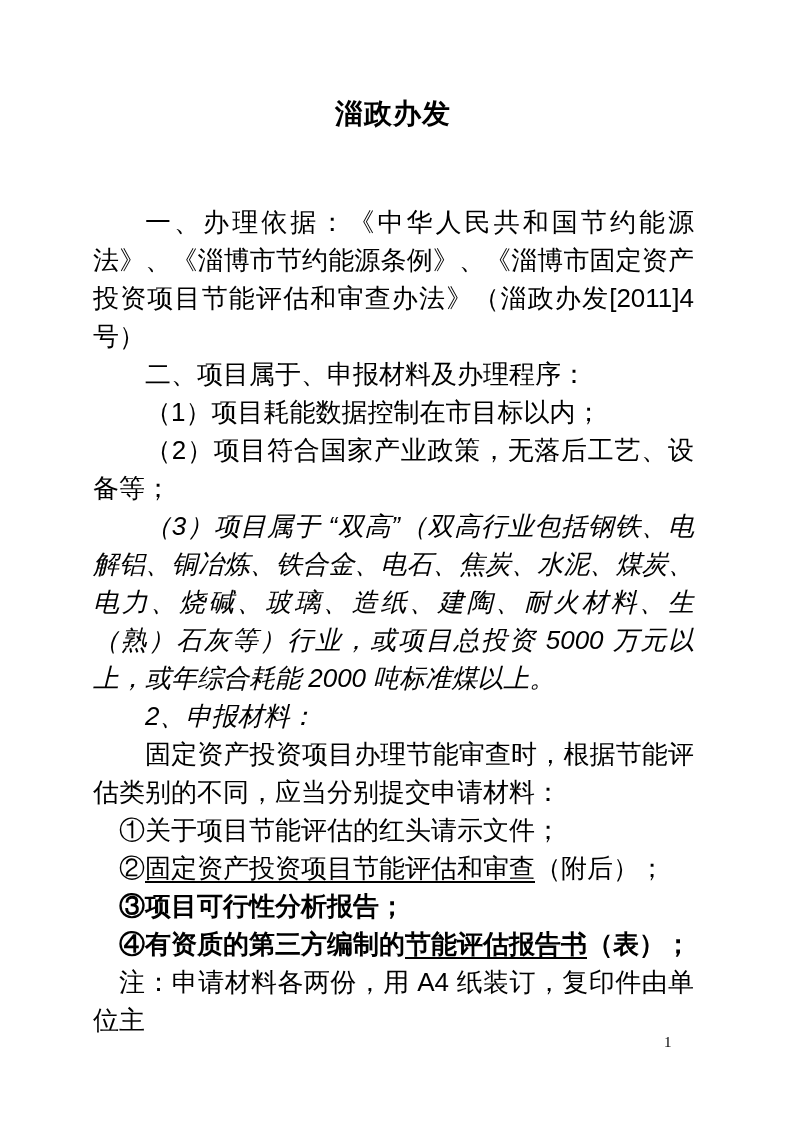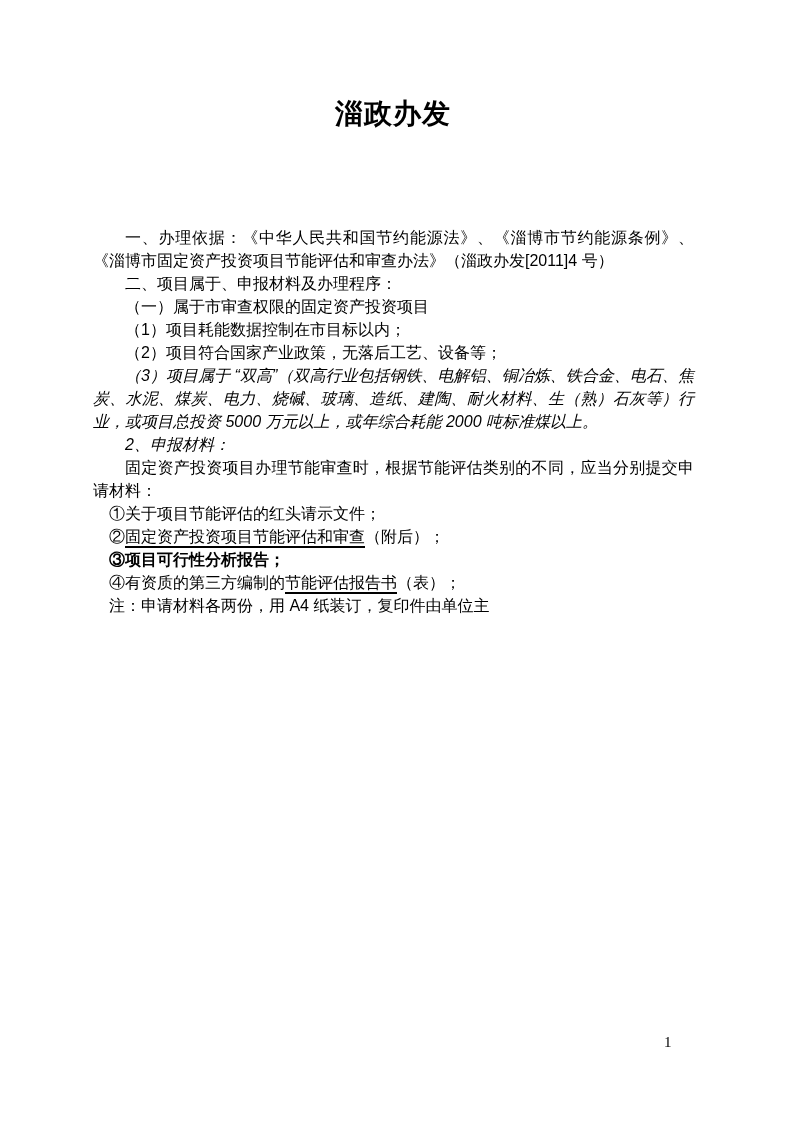--- a/index.html
+++ b/index.html
@@ -25,25 +25,24 @@
     font-weight: bold;
     font-size: 28px;
     line-height: 43px;
     letter-spacing: 1px;
   }
   .doc-body {
     position: absolute;
     top: 203px;
     left: 93px;
     width: 601px;
-    font-size: 16px;
-    line-height: 23px;
+    font-size: 26px;
+    line-height: 38px;
     text-align: justify;
     text-justify: inter-ideograph;
-    margin-top: 23px;
   }
   .para {
     margin: 0;
     padding: 0;
   }
   .underline {
     text-decoration: underline;
     text-underline-offset: 4px;
     text-decoration-thickness: 1.5px;
   }
@@ -61,28 +60,27 @@
 
 <div class="page">
 
   <div class="doc-title">
     <div>淄政办发</div>
   </div>
 
   <div class="doc-body">
       <p class="para" style="text-indent: 2em;"><span class="">一、办理依据：《中华人民共和国节约能源法》、《淄博市节约能源条例》、《淄博市固定资产投资项目节能评估和审查办法》（淄政办发[2011]4 号）</span></p>
       <p class="para" style="text-indent: 2em;"><span class="">二、项目属于、申报材料及办理程序：</span></p>
-      <p class="para" style="text-indent: 2em;"><span class="">（一）属于市审查权限的固定资产投资项目</span></p>
       <p class="para" style="text-indent: 2em;"><span class="">（1）项目耗能数据控制在市目标以内；</span></p>
       <p class="para" style="text-indent: 2em;"><span class="">（2）项目符合国家产业政策，无落后工艺、设备等；</span></p>
       <p class="para" style="text-indent: 2em; font-style: italic;"><span class="">（3）项目属于 “双高”（双高行业包括钢铁、电解铝、铜冶炼、铁合金、电石、焦炭、水泥、煤炭、电力、烧碱、玻璃、造纸、建陶、耐火材料、生（熟）石灰等）行业，或项目总投资 5000 万元以上，或年综合耗能 2000 吨标准煤以上。</span></p>
       <p class="para" style="text-indent: 2em; font-style: italic;"><span class="">2、申报材料：</span></p>
       <p class="para" style="text-indent: 2em;"><span class="">固定资产投资项目办理节能审查时，根据节能评估类别的不同，应当分别提交申请材料：</span></p>
       <p class="para" style="text-indent: 1em;"><span class="">①关于项目节能评估的红头请示文件；</span></p>
       <p class="para" style="text-indent: 1em;"><span class="">②</span><span class="underline">固定资产投资项目节能评估和审查</span><span class="">（附后）；</span></p>
       <p class="para" style="text-indent: 1em; font-weight: bold;"><span class="">③项目可行性分析报告；</span></p>
-      <p class="para" style="text-indent: 1em;"><span class="">④有资质的第三方编制的</span><span class="underline">节能评估报告书</span><span class="">（表）；</span></p>
+      <p class="para" style="text-indent: 1em; font-weight: bold;"><span class="">④有资质的第三方编制的</span><span class="underline">节能评估报告书</span><span class="">（表）；</span></p>
       <p class="para" style="text-indent: 1em;"><span class="">注：申请材料各两份，用 A4 纸装订，复印件由单位主</span></p>
     </div>
 
   <div class="footer-page-number">1</div>
 
 </div>
 
 </body></html>

